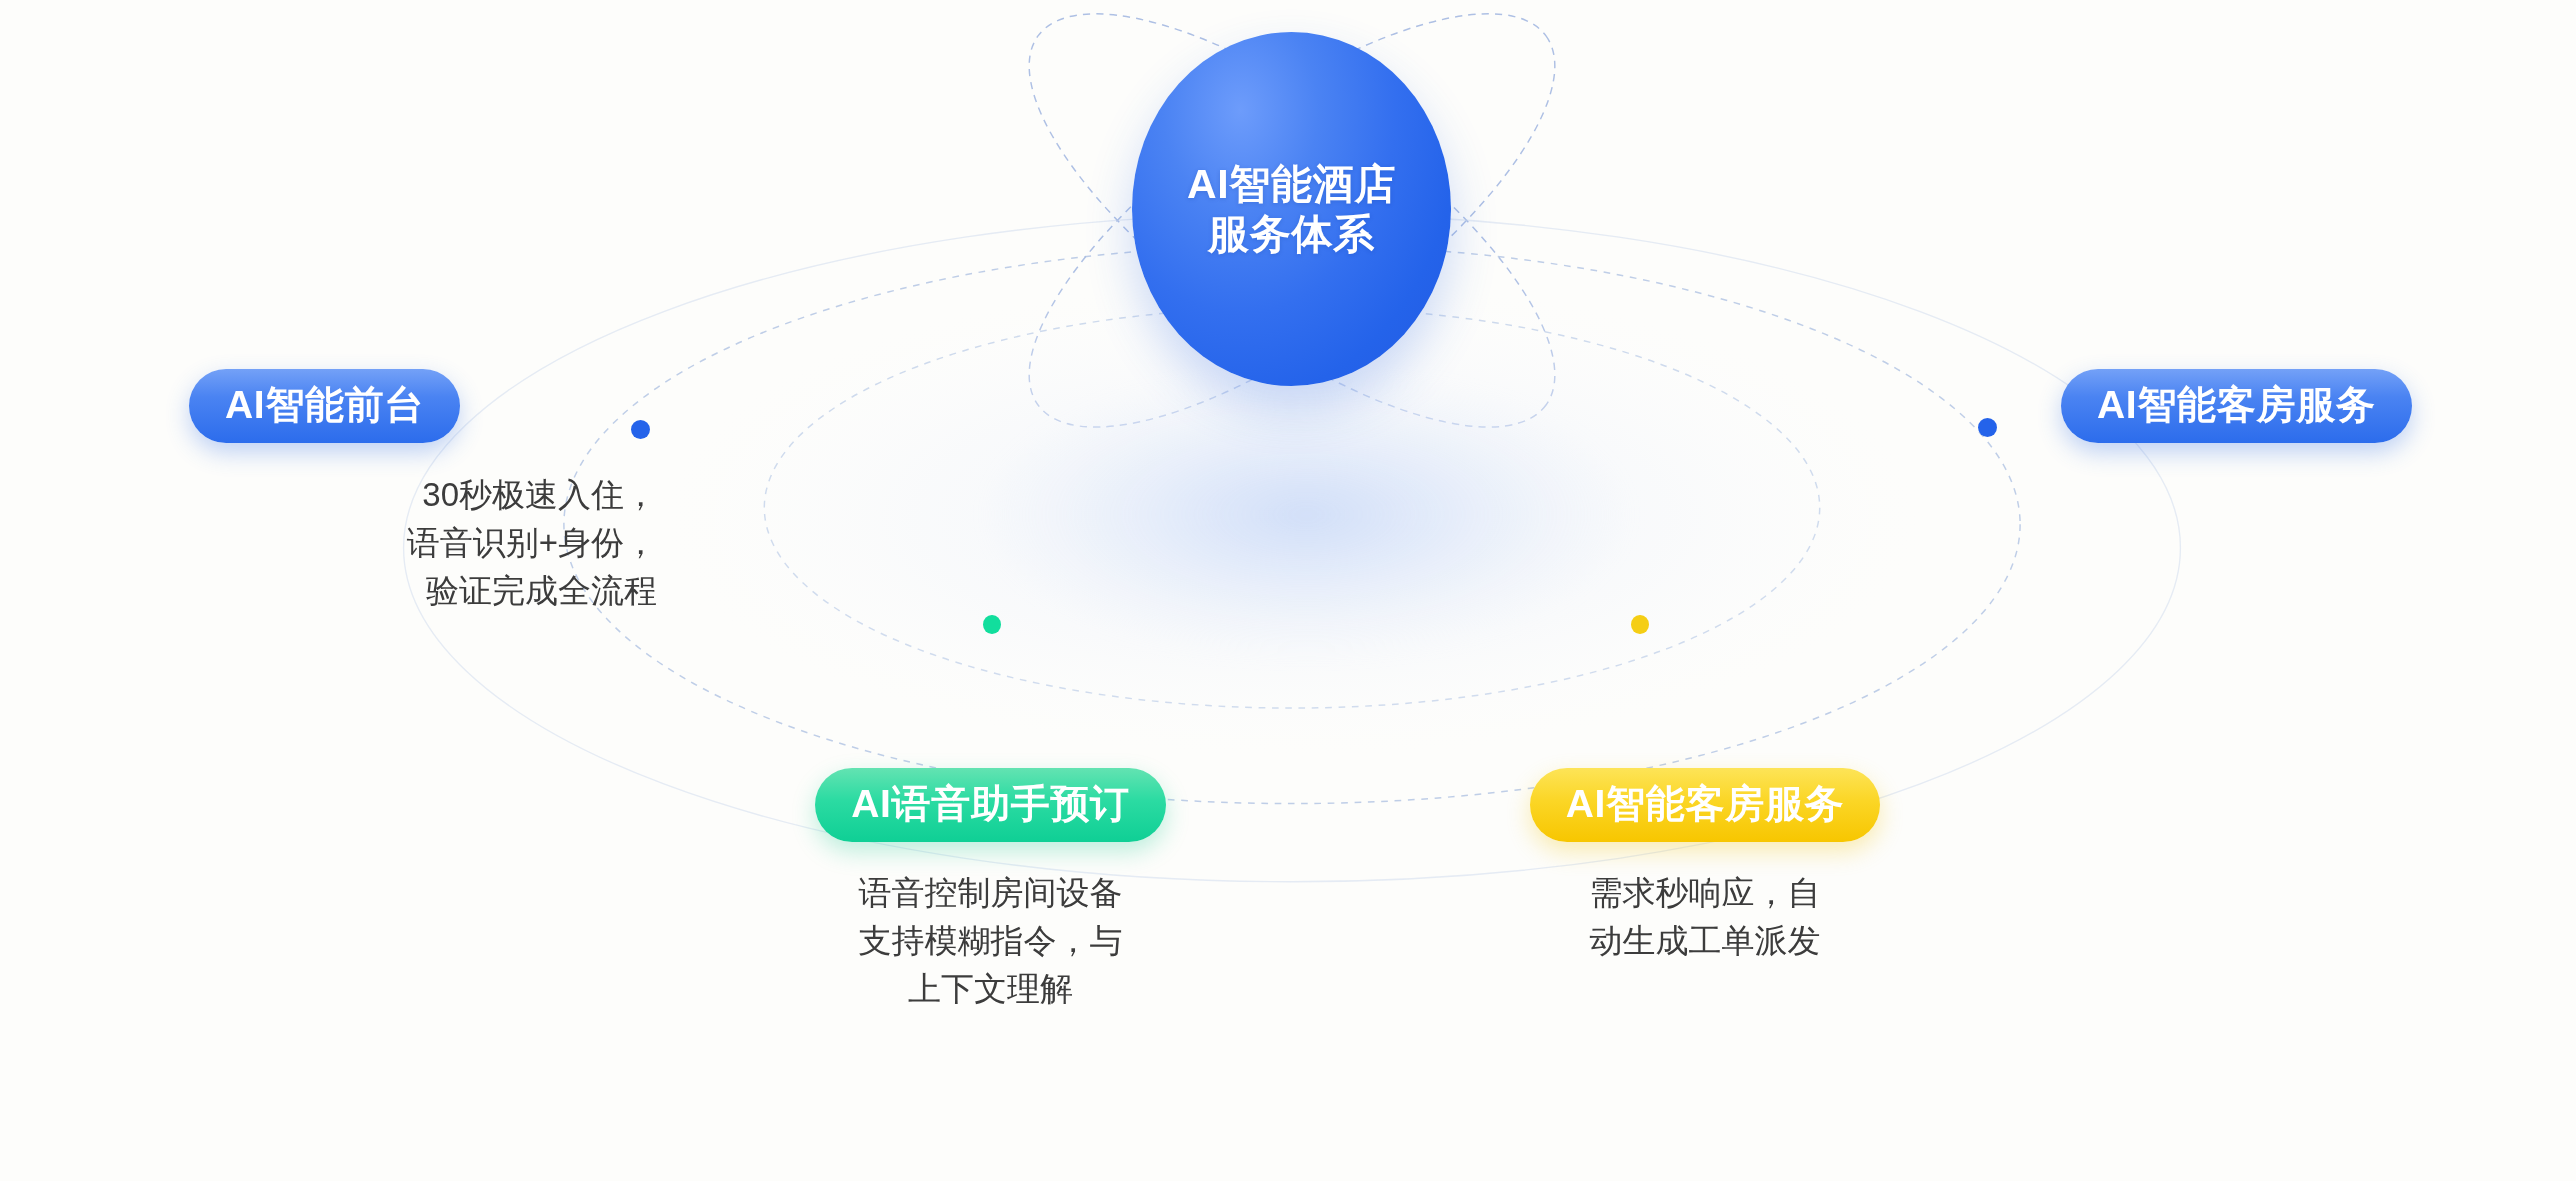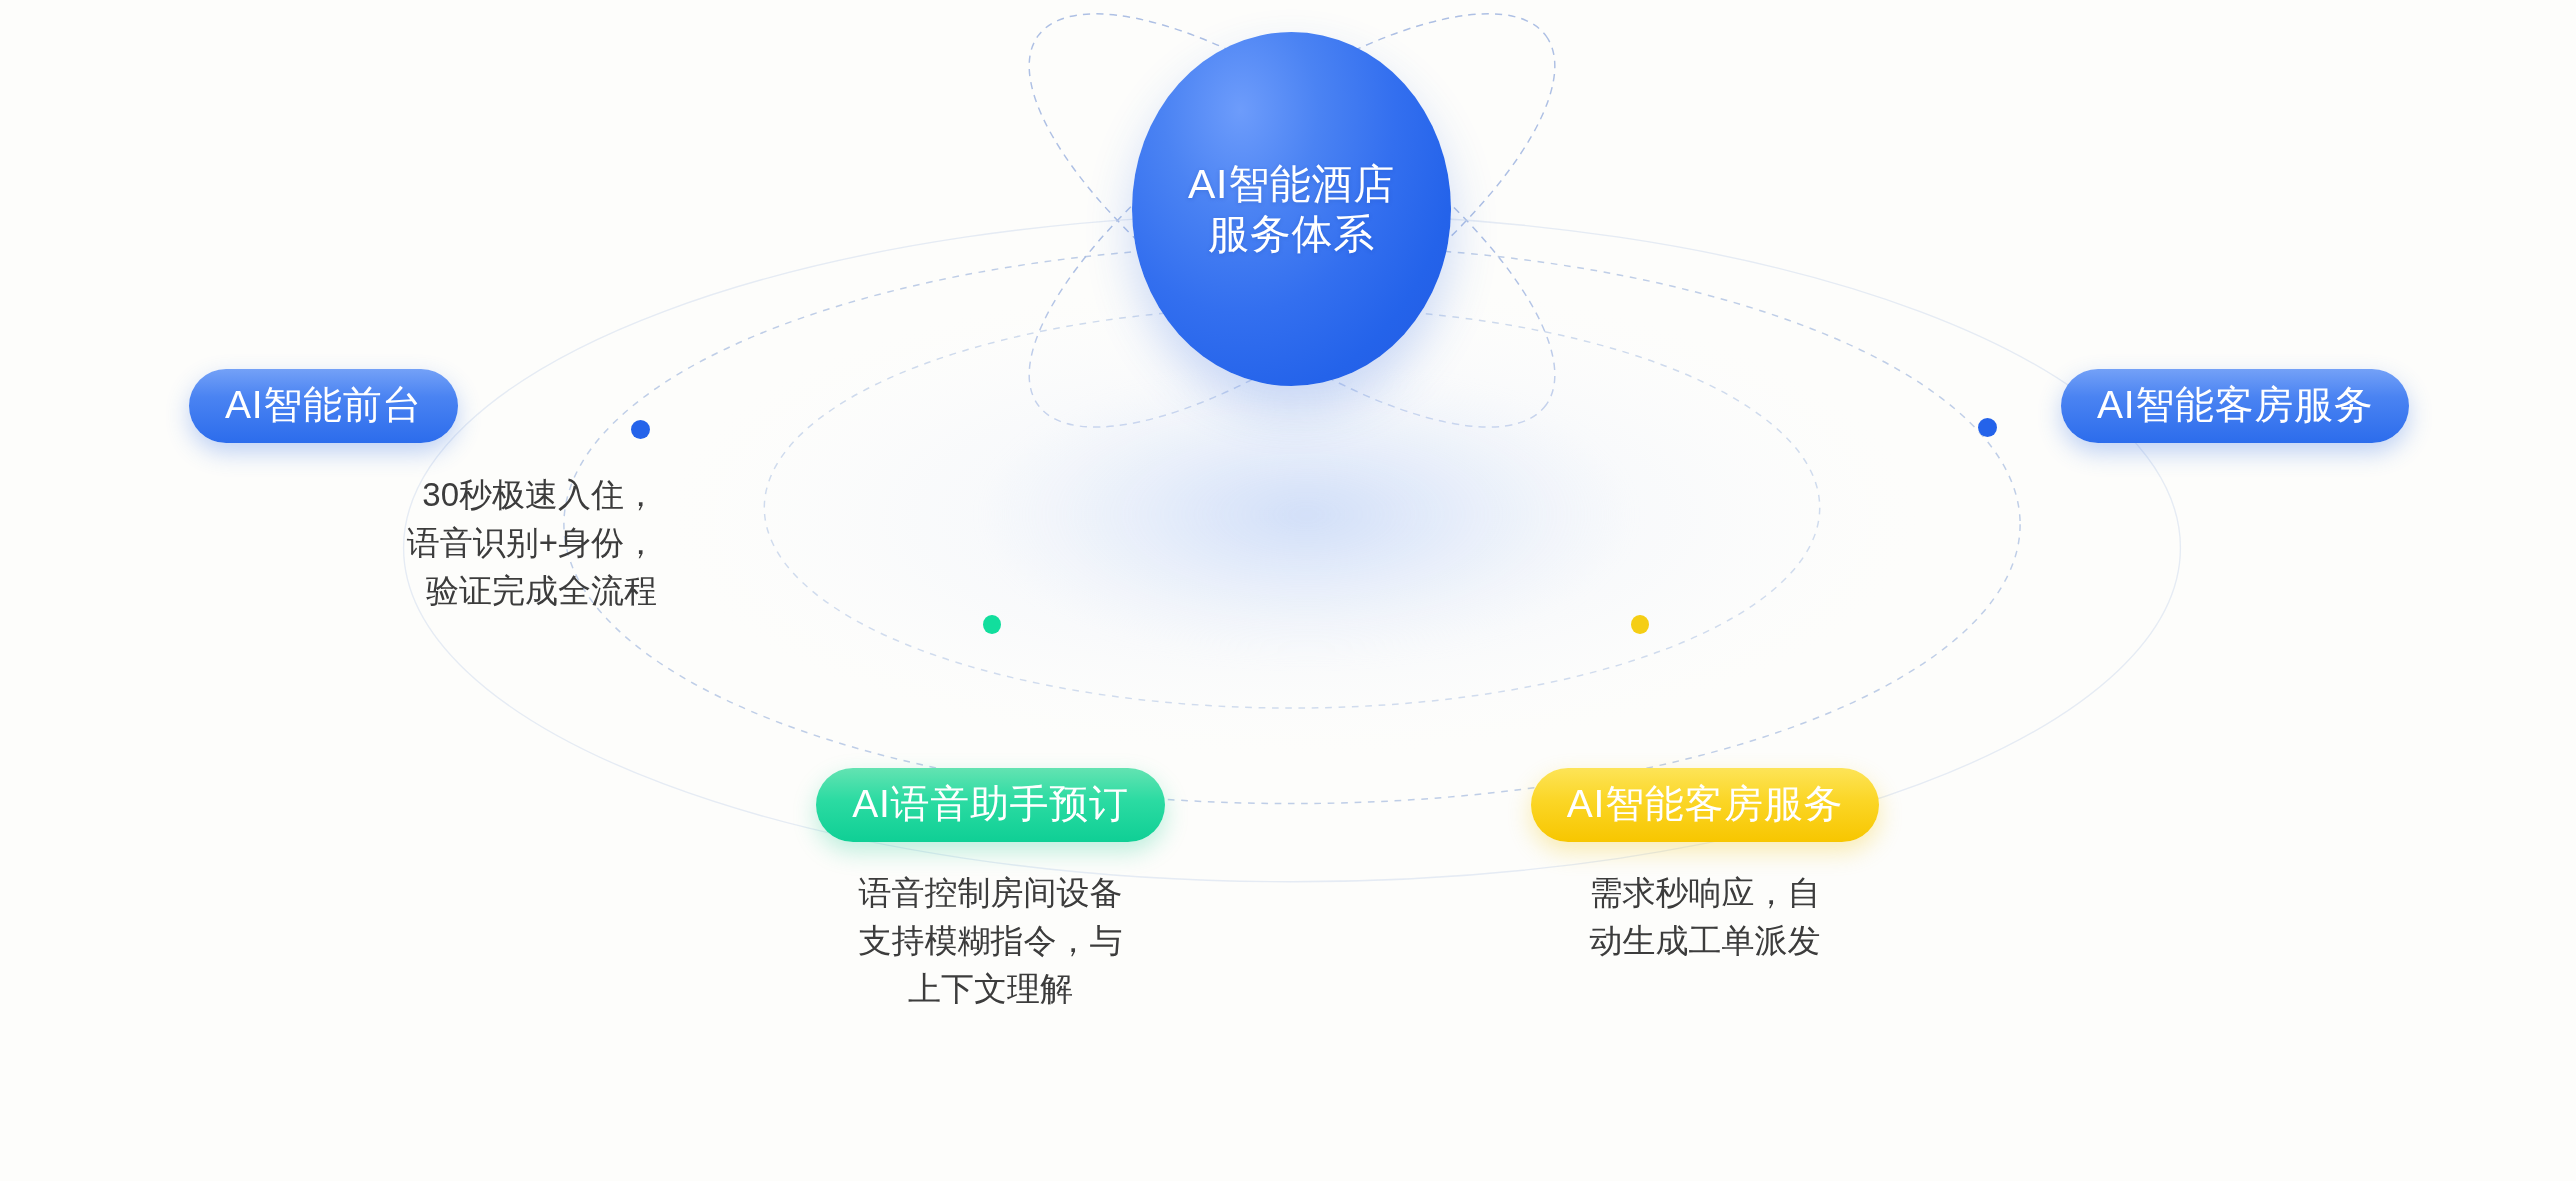--- a/index.html
+++ b/index.html
@@ -39,21 +39,21 @@
     background:
       radial-gradient(ellipse at 34% 22%, #6D9CFB 0%, #4B83F3 26%, #336FEF 52%, #2463EA 74%, #2159E2 100%);
     box-shadow:0 23px 47px rgba(45,105,230,0.24);
     display:flex;flex-direction:column;
     align-items:center;justify-content:center;
     z-index:6;
   }
   .core-line{
     color:#ffffff;
     font-size:41px;
-    font-weight:normal;
+    font-weight:bold;
     letter-spacing:0.7px;
     line-height:1.22;
     text-align:right;
     white-space:nowrap;
     text-shadow:0 1.3px 4px rgba(20,60,150,0.22);
   }
 
   
   .dot{
     position:absolute;
@@ -62,21 +62,21 @@
   }
 
   
   .node{position:absolute;z-index:7;}
   .pill{
     display:inline-flex;
     align-items:center;justify-content:center;
     border-radius:667px;
     color:#ffffff;
     font-size:39px;
-    font-weight:normal;
+    font-weight:bold;
     letter-spacing:0.7px;
     white-space:nowrap;
     padding:16px 36px 18.7px 36px;
     line-height:1;
   }
   .pill.blue{
     background:linear-gradient(180deg,#74A1F7 0%,#4A83F2 38%,#2C6CEC 100%);
     box-shadow:0 9.4px 23px rgba(48,108,232,0.30);
   }
   .pill.green{

